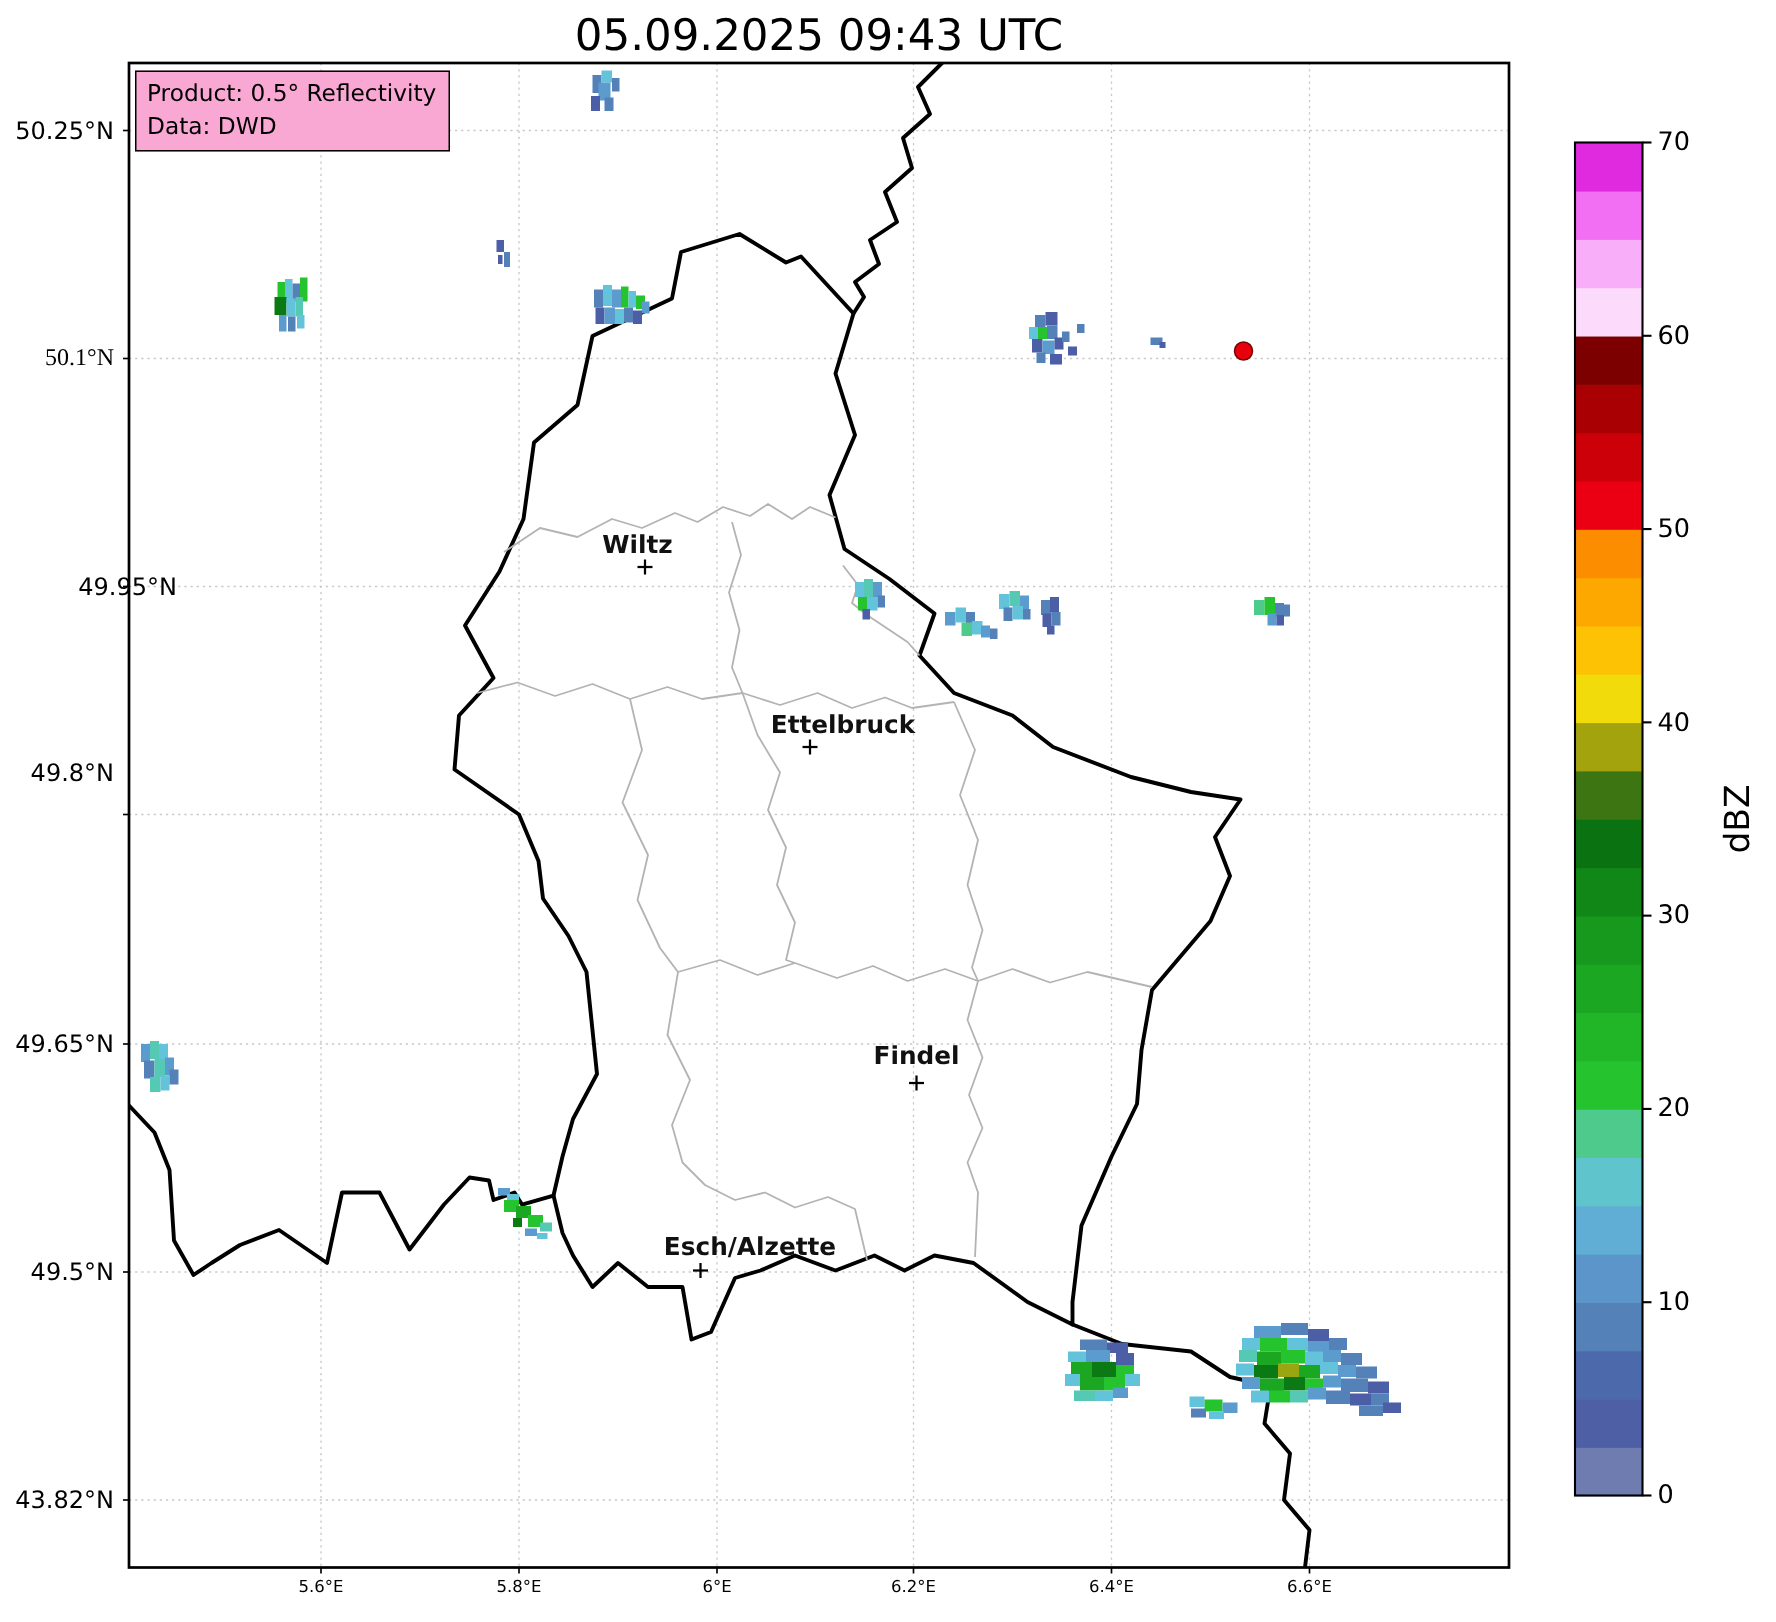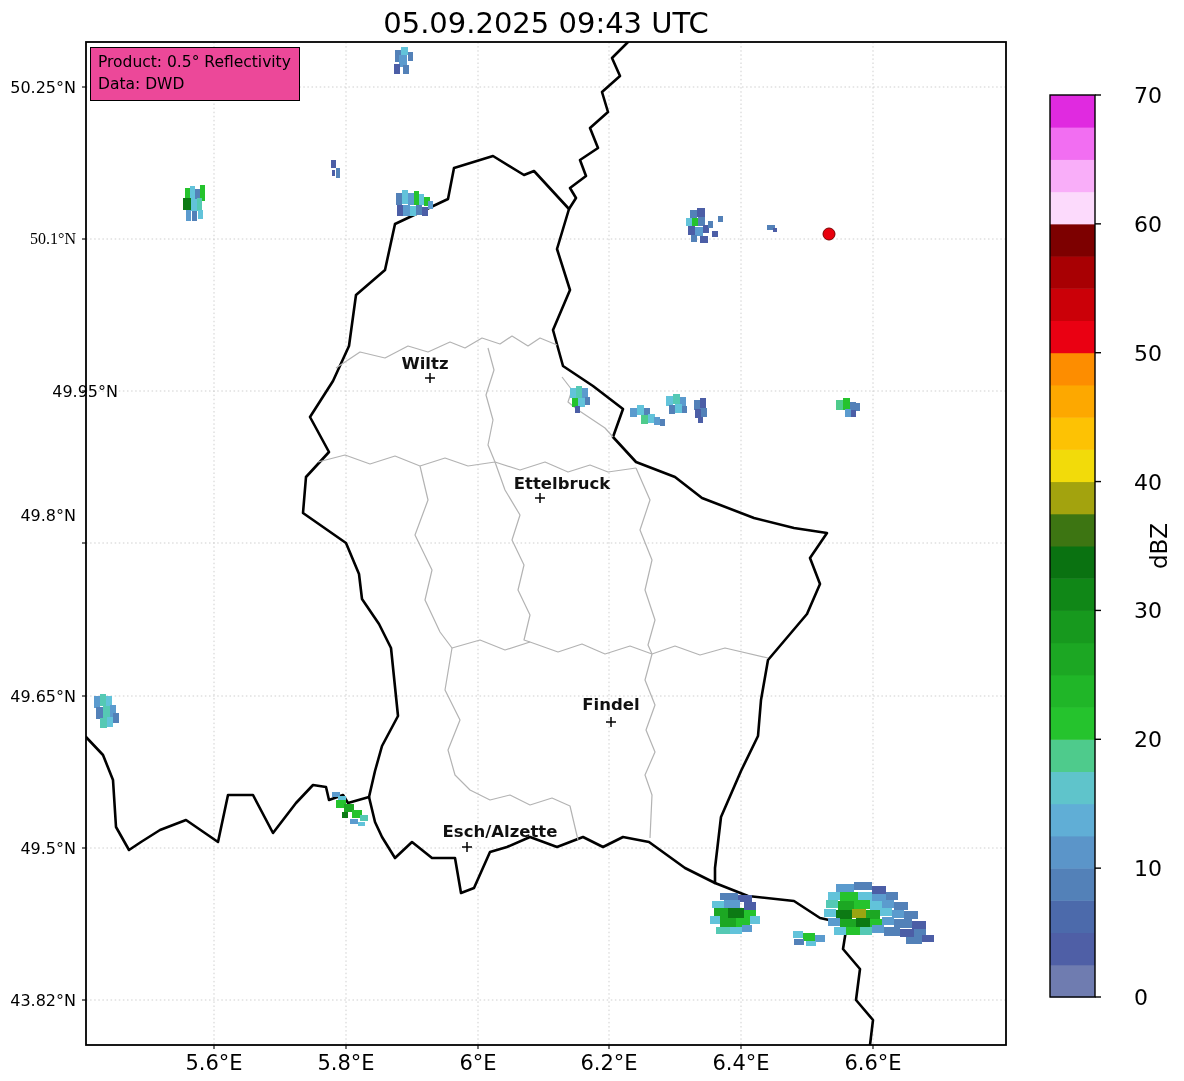--- a/index.html
+++ b/index.html
@@ -7,25 +7,25 @@
          font-family:"DejaVu Sans","Liberation Sans",sans-serif;color:#000;}
   .title{position:absolute;top:6px;left:546px;transform:translateX(-50%);
          font-size:29px;white-space:nowrap;}
   #map-svg{position:absolute;left:0;top:0;}
   .grid{stroke:#c9c9c9;stroke-width:0.9;stroke-dasharray:1.5 2.6;fill:none;}
   .tick{stroke:#000;stroke-width:1.1;}
   .country{fill:none;stroke:#000;stroke-width:2.6;stroke-linejoin:round;stroke-linecap:round;}
   .canton{fill:none;stroke:#b3b3b3;stroke-width:1.2;stroke-linejoin:round;}
   .frame{fill:none;stroke:#000;stroke-width:1.8;}
   .citylabel{font-family:"DejaVu Sans","Liberation Sans",sans-serif;font-size:16.5px;font-weight:700;fill:#111;}
-  .product-box{position:absolute;left:90px;top:47px;background:#ec4899;border:1.4px solid #000;
+  .product-box{position:absolute;left:90px;top:47px;background:#f9a8d4;border:1.4px solid #000;
                padding:3px 8px 4px 7px;font-size:15.5px;line-height:1.45;white-space:nowrap;}
   .ylab{position:absolute;left:0;width:76px;text-align:right;font-size:16px;transform:translateY(-50%);}
-  .xlab{position:absolute;top:1051px;transform:translateX(-50%);font-size:21px;white-space:nowrap;}
-  .cblab{position:absolute;left:1134px;transform:translateY(-50%);font-size:22px;}
+  .xlab{position:absolute;top:1051px;transform:translateX(-50%);font-size:11px;white-space:nowrap;}
+  .cblab{position:absolute;left:1105px;transform:translateY(-50%);font-size:17px;}
   .cbar-unit{position:absolute;left:1159px;top:546px;transform:translate(-50%,-50%) rotate(-90deg);
              font-size:23px;white-space:nowrap;}
 </style>
 </head>
 <body>
 
 <div class="stage">
 
   <div class="title">05.09.2025 09:43 UTC</div>
 

